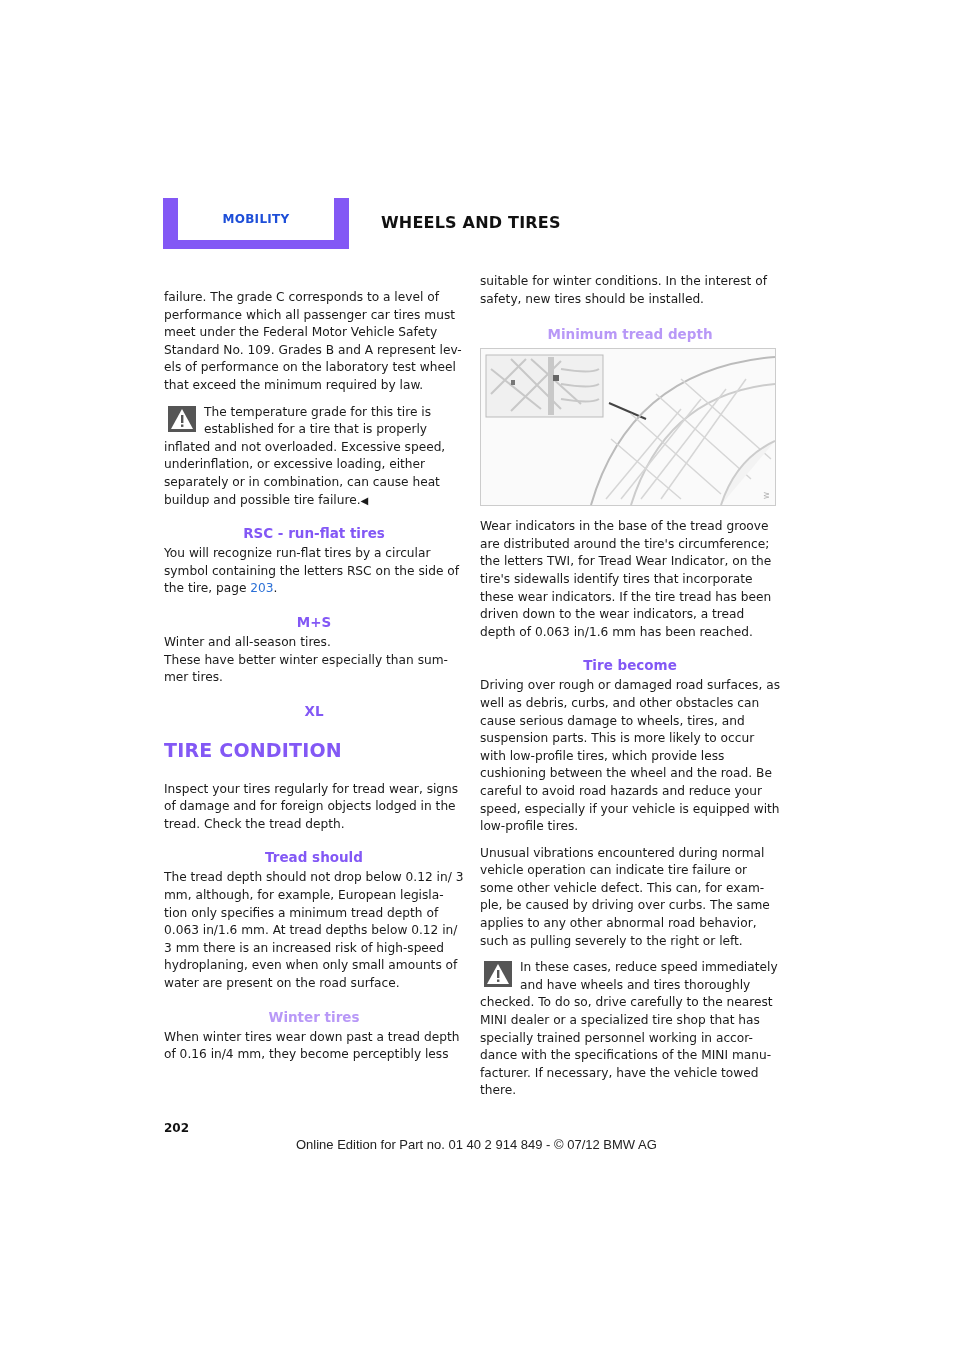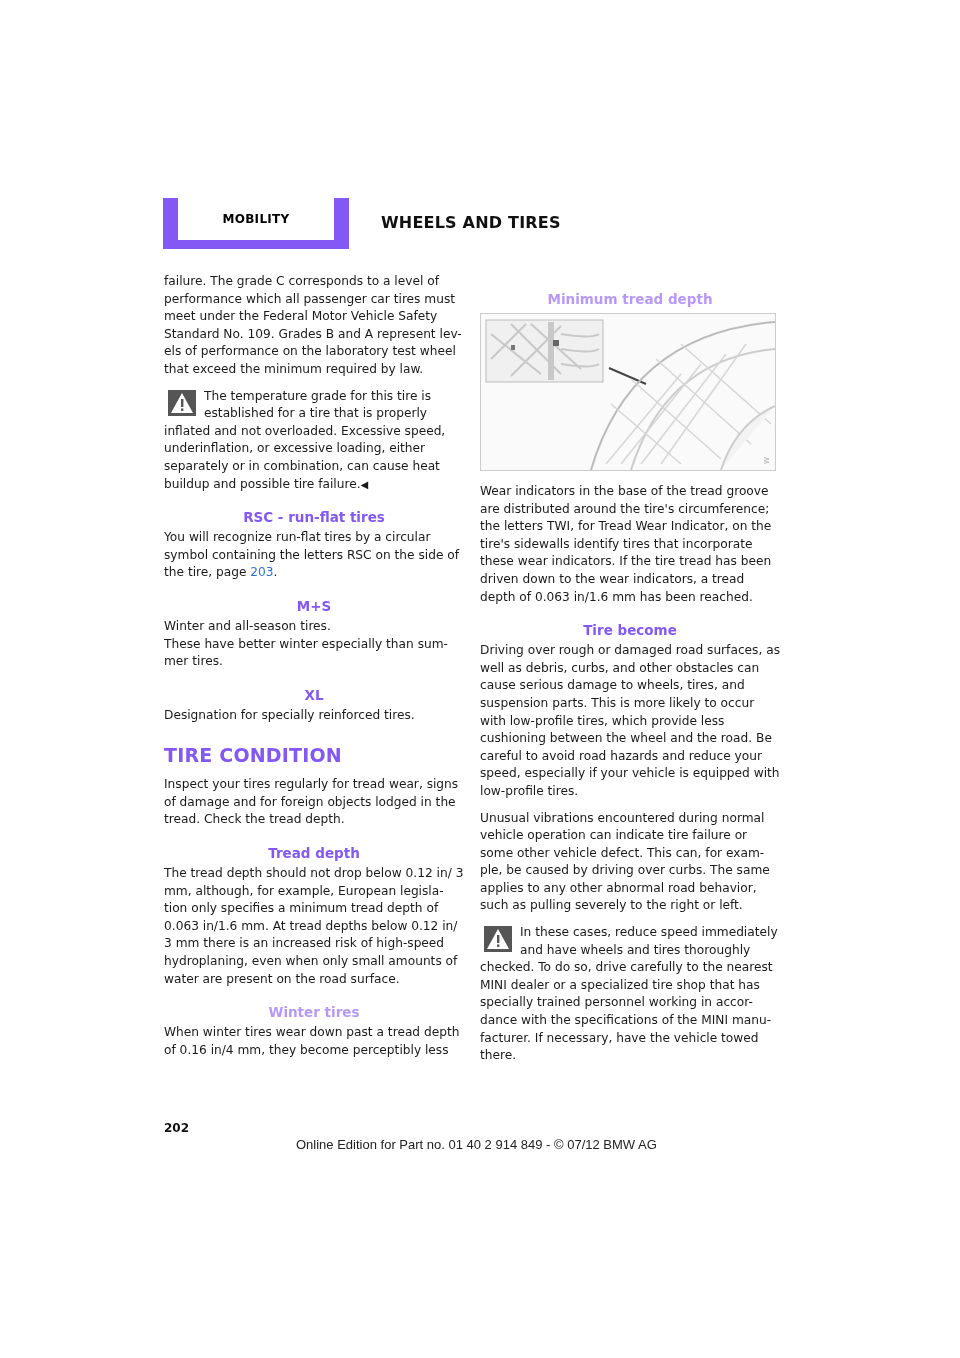--- a/index.html
+++ b/index.html
@@ -2,25 +2,25 @@
 <html><head>
 <meta charset="utf-8">
 <style>
   html, body { margin: 0; padding: 0; background: #ffffff; }
   body { width: 960px; height: 1358px; position: relative; overflow: hidden;
          font-family: "DejaVu Sans", sans-serif; color: #1a1a1a; }
   .hdr-tab { position: absolute; left: 163px; top: 198px; width: 186px; height: 51px;
              box-sizing: border-box; border-left: 15px solid #8358f5; border-right: 15px solid #8358f5;
              border-bottom: 9px solid #8358f5; background: #fff; }
   .hdr-tab span { position: absolute; left: 0; right: 0; top: 14px; text-align: center;
-                  font-size: 12px; font-weight: bold; color: #000000; letter-spacing: 0.3px; }
+                  font-size: 12px; font-weight: bold; color: #1d4ed8; letter-spacing: 0.3px; }
   .hdr-section { position: absolute; left: 381px; top: 213px; font-size: 16px; font-weight: bold;
                  color: #111; letter-spacing: 0.2px; }
   .col { position: absolute; width: 300px; }
-  .col-left { left: 164px; top: 273px; }
+  .col-left { left: 164px; top: 289px; }
   .col-right { left: 480px; top: 273px; }
   p { margin: 0 0 9px 0; font-size: 12.2px; line-height: 17.6px; }
   h2 { margin: 0 0 6px 0; font-size: 19px; color: #8358f5; font-weight: bold; letter-spacing: 0.2px; }
   h3 { margin: 0 0 4px 0; font-size: 13.5px; color: #8358f5; font-weight: bold; text-align: center; }
   h3.light { color: #b898f7; }
   .warn { position: relative; }
   .warn-icon { float: left; width: 28px; height: 26px; margin: 2px 8px 0 4px; background: #555;
                position: relative; }
   .warn-icon svg { position: absolute; left: 2px; top: 2px; }
   .link { color: #2a6fd6; }
@@ -52,30 +52,30 @@
         </svg>
     </span>
     <p><span>The temperature grade for this tire is established for a tire that is properly inflated and not overloaded. Excessive speed, underinflation, or excessive loading, either separately or in combination, can cause heat buildup and possible tire failure.</span><span class="endmark">◀</span></p>
   </div>
   <h3 style="margin-top:16px">RSC - run-flat tires</h3>
   <p><span>You will recognize run-flat tires by a circular symbol containing the letters RSC on the side of the tire, page </span><span class="link">203</span>.</p>
   <h3 style="margin-top:16px">M+S</h3>
   <p style="margin:0">Winter and all-season tires.</p>
   <p>These have better winter especially than sum-mer tires.</p>
   <h3 style="margin-top:16px">XL</h3>
-  <p>Designation for specially reinforced tires.</p>
   <h2 style="margin-top:20px">TIRE CONDITION</h2>
-  <p style="margin-top:10px">Inspect your tires regularly for tread wear, signs of damage and for foreign objects lodged in the tread. Check the tread depth.</p>
-  <h3 style="margin-top:16px">Tread depth</h3>
+  <p style="margin-top:20px">Inspect your tires regularly for tread wear, signs of damage and for foreign objects lodged in the tread. Check the tread depth.</p>
+  <h3 style="margin-top:16px">Tread should</h3>
   <p>The tread depth should not drop below 0.12 in/ 3 mm, although, for example, European legisla-tion only specifies a minimum tread depth of 0.063 in/1.6 mm. At tread depths below 0.12 in/ 3 mm there is an increased risk of high-speed hydroplaning, even when only small amounts of water are present on the road surface.</p>
   <h3 class="light" style="margin-top:16px">Winter tires</h3>
   <p>When winter tires wear down past a tread depth of 0.16 in/4 mm, they become perceptibly less</p>
 </div>
 
 <div class="col col-right">
+  <p>suitable for winter conditions. In the interest of safety, new tires should be installed.</p>
   <h3 class="light" style="margin-top:18px;margin-bottom:6px">Minimum tread depth</h3>
   <div class="figure">
     <svg width="294" height="156" viewBox="0 0 294 156">
       <rect x="5" y="6" width="117" height="62" fill="#f0f0f0" stroke="#bbb"></rect>
       <g stroke="#c8c8c8" stroke-width="2" fill="none">
         <path d="M10 20 L60 60 M30 10 L80 60 M50 10 L100 55 M10 45 L45 10 M30 62 L80 12"></path>
         <path d="M70 8 L70 66" stroke-width="6"></path>
         <path d="M80 20 Q110 25 118 20 M80 35 Q110 40 118 35 M80 50 Q110 55 118 50"></path>
       </g>
       <rect x="30" y="31" width="4" height="5" fill="#777"></rect>

